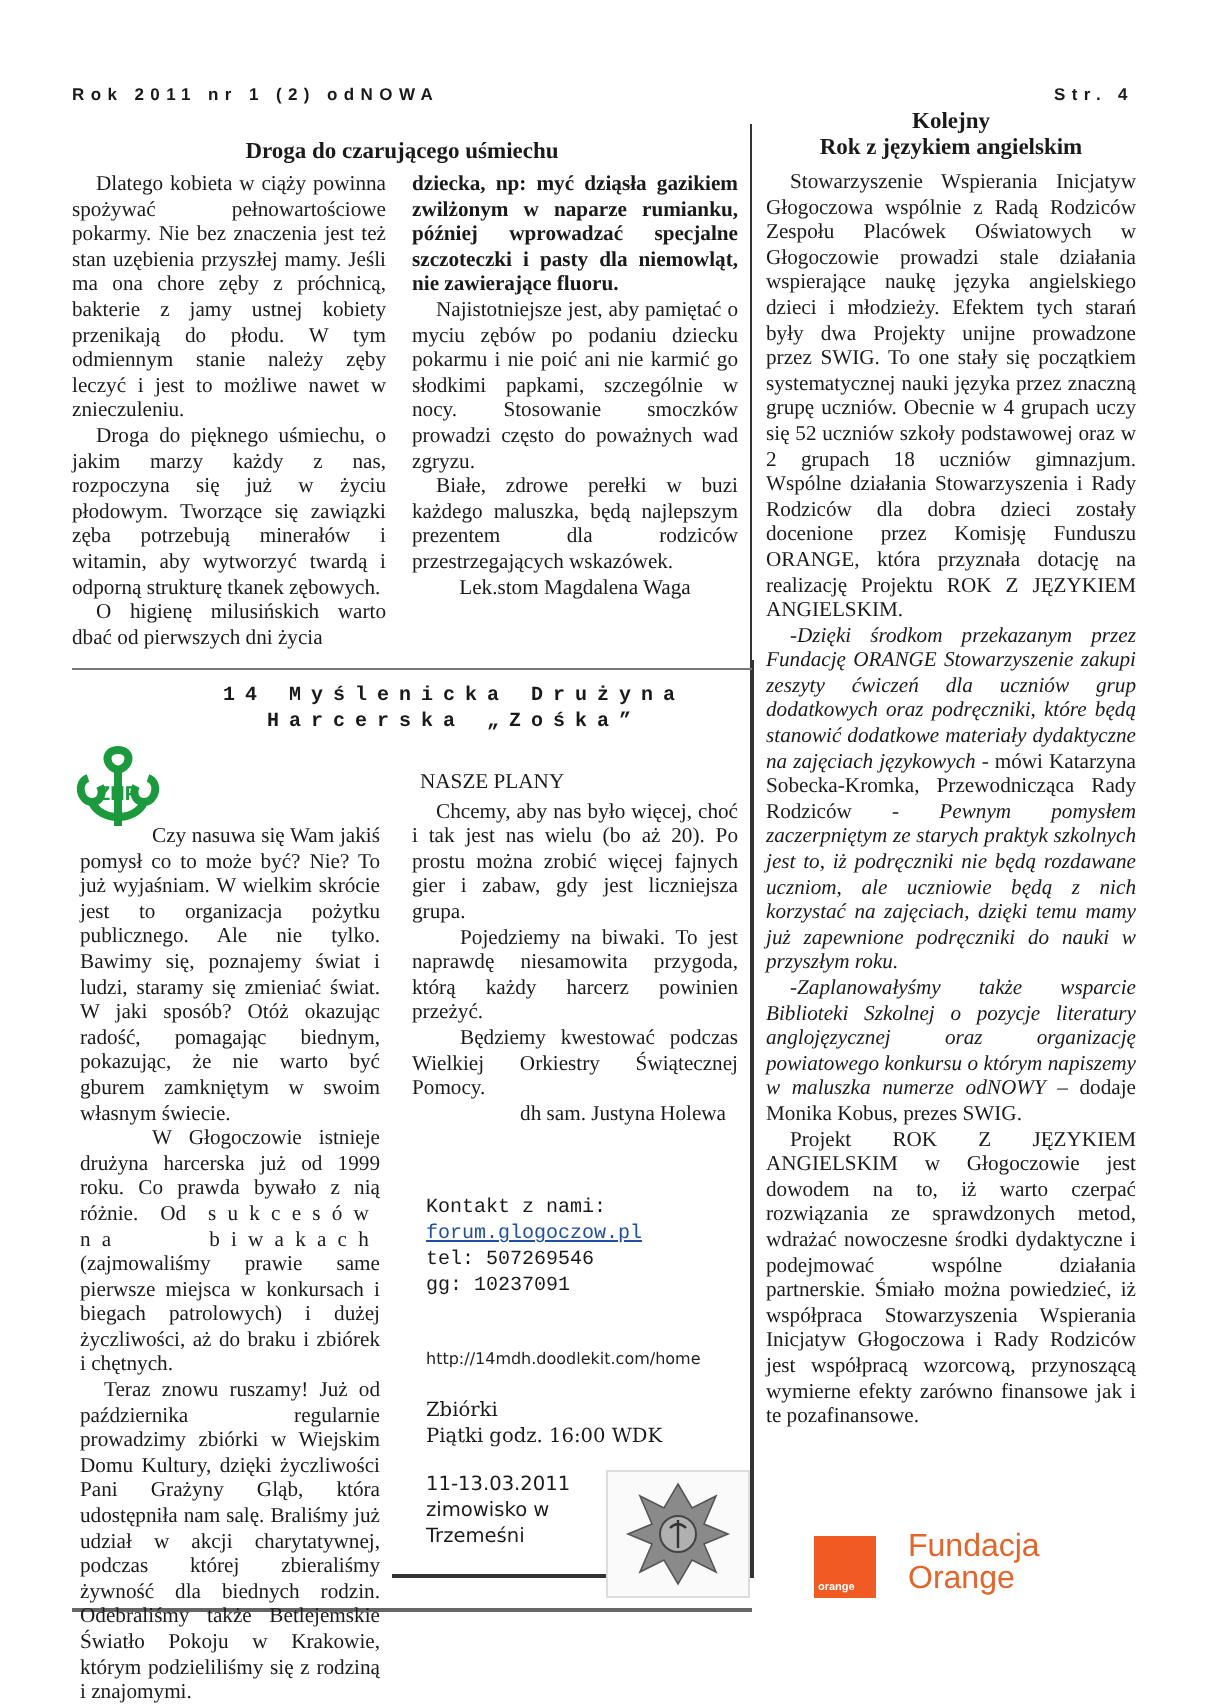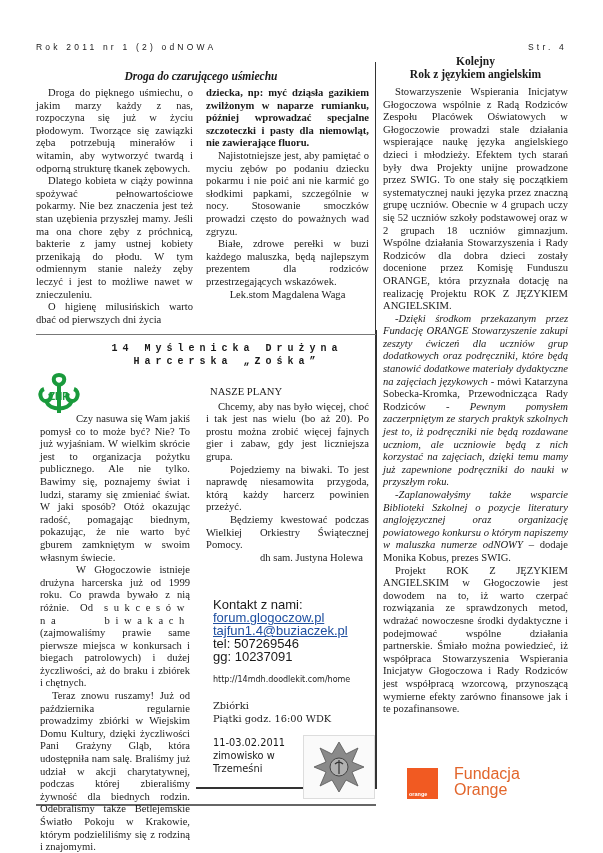--- a/index.html
+++ b/index.html
@@ -2,70 +2,70 @@
 <html><head>
   <meta charset="utf-8">
   <style>
     html, body { margin: 0; padding: 0; background: #ffffff; }
     body {
       width: 603px; height: 853px; position: relative; overflow: hidden;
       font-family: "Liberation Serif", serif; color: #1a1a1a;
     }
     .header {
       position: absolute; left: 36px; right: 36px; top: 42px;
-      font-family: "Liberation Sans", sans-serif; font-weight: normal;
+      font-family: "Liberation Sans", sans-serif; font-weight: bold;
       font-size: 8.5px; letter-spacing: 3.2px; display: flex; justify-content: space-between;
     }
     .col { position: absolute; font-size: 10.6px; line-height: 12.6px; text-align: justify; }
     .col p { margin: 0; text-indent: 12px; }
     .col p.noindent { text-indent: 0; font-weight: bold; }
     .h-title { font-weight: bold; text-align: center; font-size: 11.5px; line-height: 13px; }
-    #art1-title { position: absolute; left: 36px; width: 330px; top: 70px; font-style: italic; }
+    #art1-title { position: absolute; left: 36px; width: 330px; top: 70px; }
     #art1-c1 { left: 36px; top: 87px; width: 157px; }
     #art1-c2 { left: 206px; top: 87px; width: 163px; }
     .vline { position: absolute; left: 375px; top: 62px; width: 1px; height: 268px; background: #333; }
     .vline2 { position: absolute; left: 375px; top: 330px; width: 1.5px; height: 457px; background: #333; }
     .hline { position: absolute; left: 36px; top: 334px; width: 340px; height: 1px; background: #777; }
     .hline2 { position: absolute; left: 36px; top: 804px; width: 340px; height: 1.5px; background: #666; }
     .hline3 { position: absolute; left: 196px; top: 787px; width: 181px; height: 1.5px; background: #333; }
     #art2 { position: absolute; left: 383px; top: 55px; width: 185px; }
     #art2 .h-title { font-size: 11.5px; line-height: 13px; margin-bottom: 5px; }
     #art2 .col { position: static; }
     .it { font-style: italic; }
     #scout-title {
       position: absolute; left: 96px; top: 342px; width: 262px; text-align: center;
       font-family: Liberation Mono, monospace; font-weight: bold; font-size: 10px; line-height: 13px;
       letter-spacing: 5px;
     }
     #zhp-logo { position: absolute; left: 36px; top: 371px; width: 46px; height: 46px; }
     #scout-c1 { left: 40px; top: 413px; width: 150px; }
     #scout-c2 { left: 206px; top: 384px; width: 163px; }
     .spaced { letter-spacing: 5.6px; }
-    .contact { position: absolute; left: 213px; top: 598px; width: 160px; font-family: Liberation Sans, sans-serif; font-size: 13px; line-height: 13px; }
+    .contact { position: absolute; left: 213px; top: 598px; width: 160px; font-family: Liberation Mono, monospace; font-size: 10px; line-height: 13px; }
     .contact a { color: #1f4fa0; text-decoration: underline; }
     .url { position: absolute; left: 213px; top: 675px; font-family: "DejaVu Sans", sans-serif; font-size: 8px; color: #222; }
     .zb { position: absolute; left: 213px; top: 699px; font-family: "DejaVu Serif", serif; font-weight: normal; font-size: 9.8px; line-height: 13px; }
     .winter { position: absolute; left: 213px; top: 736px; font-family: "DejaVu Sans", sans-serif; font-size: 9.8px; line-height: 13px; }
     .medal-box { position: absolute; left: 303px; top: 735px; width: 70px; height: 62px; border: 1px solid #ddd; background: #fafafa; }
     .orange-logo { position: absolute; left: 407px; top: 768px; width: 31px; height: 31px; background: #f15a22; }
     .orange-logo span { position: absolute; left: 2px; bottom: 2px; font-family: "Liberation Sans", sans-serif; font-size: 5.5px; color: #fff; font-weight: bold; }
     .orange-text { position: absolute; left: 454px; top: 766px; font-family: "Liberation Sans", sans-serif; font-size: 16px; line-height: 16px; color: #e2652b; }
   </style>
 </head>
 <body>
 
 <div class="header">
   <span>Rok 2011 nr 1 (2) odNOWA</span>
   <span>Str. 4</span>
 </div>
 
 <div id="art1-title" class="h-title">Droga do czarującego uśmiechu</div>
 <div id="art1-c1" class="col">
+  <p>Dlatego kobieta w ciąży powinna spożywać pełnowartościowe pokarmy. Nie bez znaczenia jest też stan uzębienia przyszłej mamy. Jeśli ma ona chore zęby z próchnicą, bakterie z jamy ustnej kobiety przenikają do płodu. W tym odmiennym stanie należy zęby leczyć i jest to możliwe nawet w znieczuleniu.</p>
   <p>Droga do pięknego uśmiechu, o jakim marzy każdy z nas, rozpoczyna się już w życiu płodowym. Tworzące się zawiązki zęba potrzebują minerałów i witamin, aby wytworzyć twardą i odporną strukturę tkanek zębowych.</p>
-  <p>Dlatego kobieta w ciąży powinna spożywać pełnowartościowe pokarmy. Nie bez znaczenia jest też stan uzębienia przyszłej mamy. Jeśli ma ona chore zęby z próchnicą, bakterie z jamy ustnej kobiety przenikają do płodu. W tym odmiennym stanie należy zęby leczyć i jest to możliwe nawet w znieczuleniu.</p>
   <p>O higienę milusińskich warto dbać od pierwszych dni życia</p>
 </div>
 <div id="art1-c2" class="col">
   <p class="noindent">dziecka, np: myć dziąsła gazikiem zwilżonym w naparze rumianku, później wprowadzać specjalne szczoteczki i pasty dla niemowląt, nie zawierające fluoru.</p>
   <p>Najistotniejsze jest, aby pamiętać o myciu zębów po podaniu dziecku pokarmu i nie poić ani nie karmić go słodkimi papkami, szczególnie w nocy. Stosowanie smoczków prowadzi często do poważnych wad zgryzu.</p>
   <p>Białe, zdrowe perełki w buzi każdego maluszka, będą najlepszym prezentem dla rodziców przestrzegających wskazówek.</p>
   <div style="text-align:center">Lek.stom Magdalena Waga</div>
 </div>
 
 <div class="vline"></div>
@@ -118,31 +118,30 @@
   <div style="margin:2px 0 2px 4px">NASZE PLANY</div>
   <p>Chcemy, aby nas było więcej, choć i tak jest nas wielu (bo aż 20). Po prostu można zrobić więcej fajnych gier i zabaw, gdy jest liczniejsza grupa.</p>
   <p style="text-indent:24px">Pojedziemy na biwaki. To jest naprawdę niesamowita przygoda, którą każdy harcerz powinien przeżyć.</p>
   <p style="text-indent:24px">Będziemy kwestować podczas Wielkiej Orkiestry Świątecznej Pomocy.</p>
   <div style="text-align:right; padding-right:6px">dh sam. Justyna Holewa</div>
 </div>
 
 <div class="contact">
   <div>Kontakt z nami:</div>
   <div><a>forum.glogoczow.pl</a></div>
-  <div><a>tajfun1.4@buziaczek.pl</a></div>
   <div>tel: 507269546</div>
   <div>gg: 10237091</div>
 </div>
 <div class="url">http://14mdh.doodlekit.com/home</div>
 <div class="zb">
   <div>Zbiórki</div>
   <div>Piątki godz. 16:00 WDK</div>
 </div>
 <div class="winter">
-  <div>11-03.02.2011</div>
+  <div>11-13.03.2011</div>
   <div>zimowisko w</div>
   <div>Trzemeśni</div>
 </div>
 <div class="medal-box">
   <svg viewBox="0 0 70 62" width="70" height="62">
     <g fill="#8a8a8a" stroke="#555" stroke-width="0.8">
       <path d="M35 6 L42 18 L54 12 L48 26 L60 31 L48 36 L54 50 L42 44 L35 56 L28 44 L16 50 L22 36 L10 31 L22 26 L16 12 L28 18 Z"></path>
     </g>
     <circle cx="35" cy="31" r="9" fill="#b0b0b0" stroke="#444" stroke-width="1"></circle>
     <path d="M35 24 L35 38 M31 28 Q35 24 39 28" stroke="#333" stroke-width="1.2" fill="none"></path>

